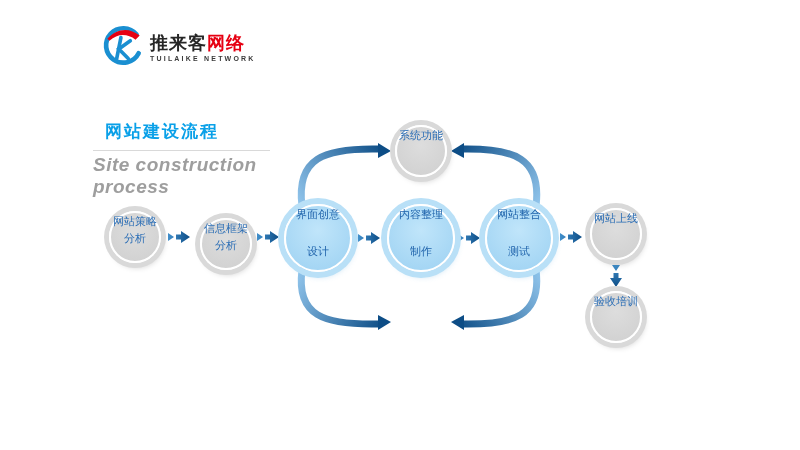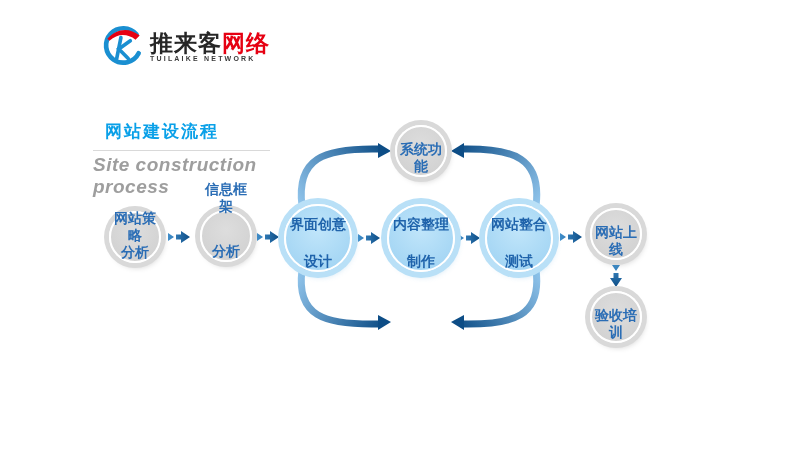--- a/index.html
+++ b/index.html
@@ -10,57 +10,57 @@
     width: 800px;
     height: 450px;
     background: #ffffff;
     overflow: hidden;
   }
 
   
   .logo { position: absolute; left: 99px; top: 24px; display: flex; align-items: center; }
   .logo-mark { width: 48px; height: 46px; }
   .logo-text { margin-left: 3px; }
-  .logo-cn { font-size: 23px; font-weight: bold; letter-spacing: 1px; color: #262626; line-height: 20px; white-space: nowrap; }
+  .logo-cn { font-size: 18px; font-weight: bold; letter-spacing: 1px; color: #262626; line-height: 20px; white-space: nowrap; }
   .logo-cn .red { color: #e60012; }
   .logo-en { font-size: 7px; font-weight: bold; letter-spacing: 2.2px; color: #3a3a3a; margin-top: 2px; white-space: nowrap; }
 
   
   .title-block { position: absolute; left: 93px; top: 120px; width: 200px; }
   .page-title { font-size: 17px; font-weight: bold; letter-spacing: 2px; color: #09a0e8; padding-left: 12px; }
   .title-divider { margin-top: 7px; width: 177px; height: 1px; background: #d9d9d9; }
   .page-subtitle { margin-top: 3px; font-size: 19px; font-weight: bold; font-style: italic; color: #9e9e9e; letter-spacing: 0.5px; }
 
   
   .arrows { position: absolute; left: 0; top: 0; z-index: 1; }
 
   
   .circle {
     position: absolute; z-index: 2;
     border-radius: 50%;
-    display: flex; flex-direction: column; align-items: center; justify-content: flex-end;
+    display: flex; flex-direction: column; align-items: center; justify-content: flex-start;
     text-align: center;
-    color: #2a6db5; font-size: 14px; font-weight: bold; line-height: 17px;
+    color: #2a6db5; font-size: 11px; font-weight: normal; line-height: 17px;
     border: 2px solid #ffffff;
   }
   .circle.gray {
     width: 52px; height: 52px;
     background: radial-gradient(circle at 50% 38%, #dddddd, #cfcfcf);
     box-shadow: 0 0 0 5px #d9d9d9, 2px 4px 6px rgba(0,0,0,0.22);
   }
   .circle.blue {
     width: 68px; height: 68px;
     background: radial-gradient(circle at 50% 38%, #c0e5fa, #9cd1f2);
     box-shadow: 0 0 0 6px #b9e0f7, 2px 4px 6px rgba(100,170,220,0.45);
     color: #1f63ab;
     gap: 20px;
   }
   
   .c-strategy   { left: 109px; top: 211px; }
-  .c-framework  { left: 200px; top: 210px; gap: 28px; }
+  .c-framework  { left: 200px; top: 218px; }
   .c-ui         { left: 284px; top: 204px; }
   .c-content    { left: 387px; top: 204px; }
   .c-testing    { left: 485px; top: 204px; }
   .c-launch     { left: 590px; top: 208px; }
   .c-system     { left: 395px; top: 125px; }
   .c-interact   { left: 395px; top: 295px; }
   .c-training   { left: 590px; top: 291px; }
 </style>
 </head>
 <body>

